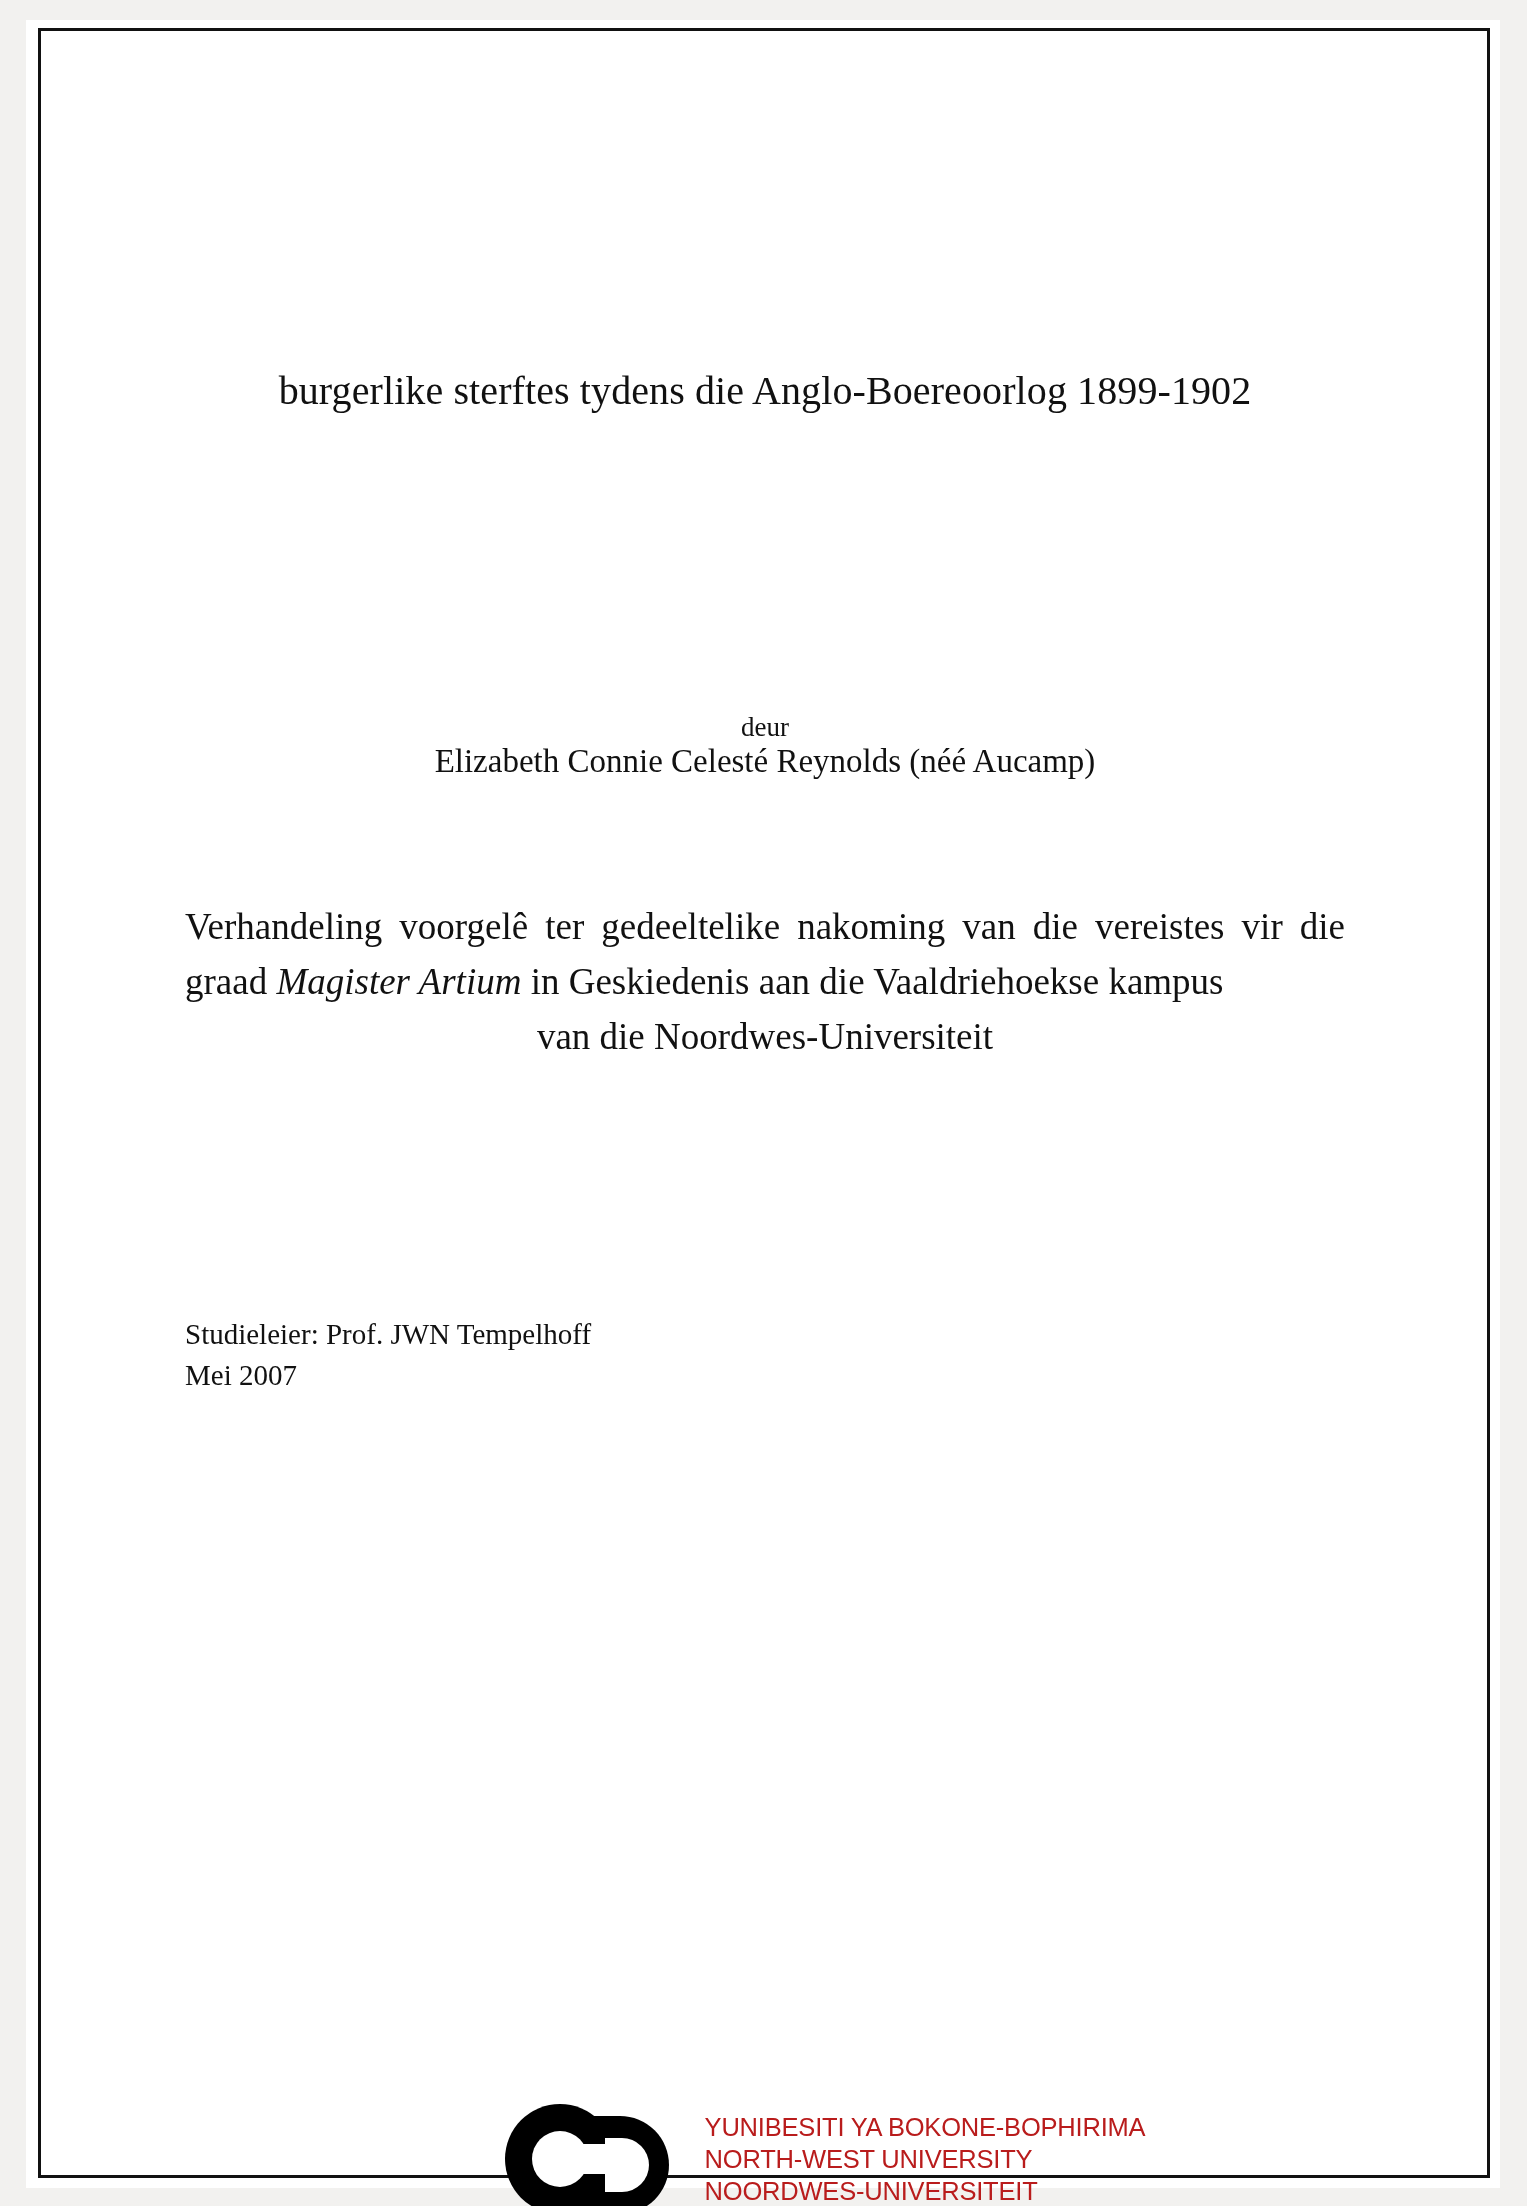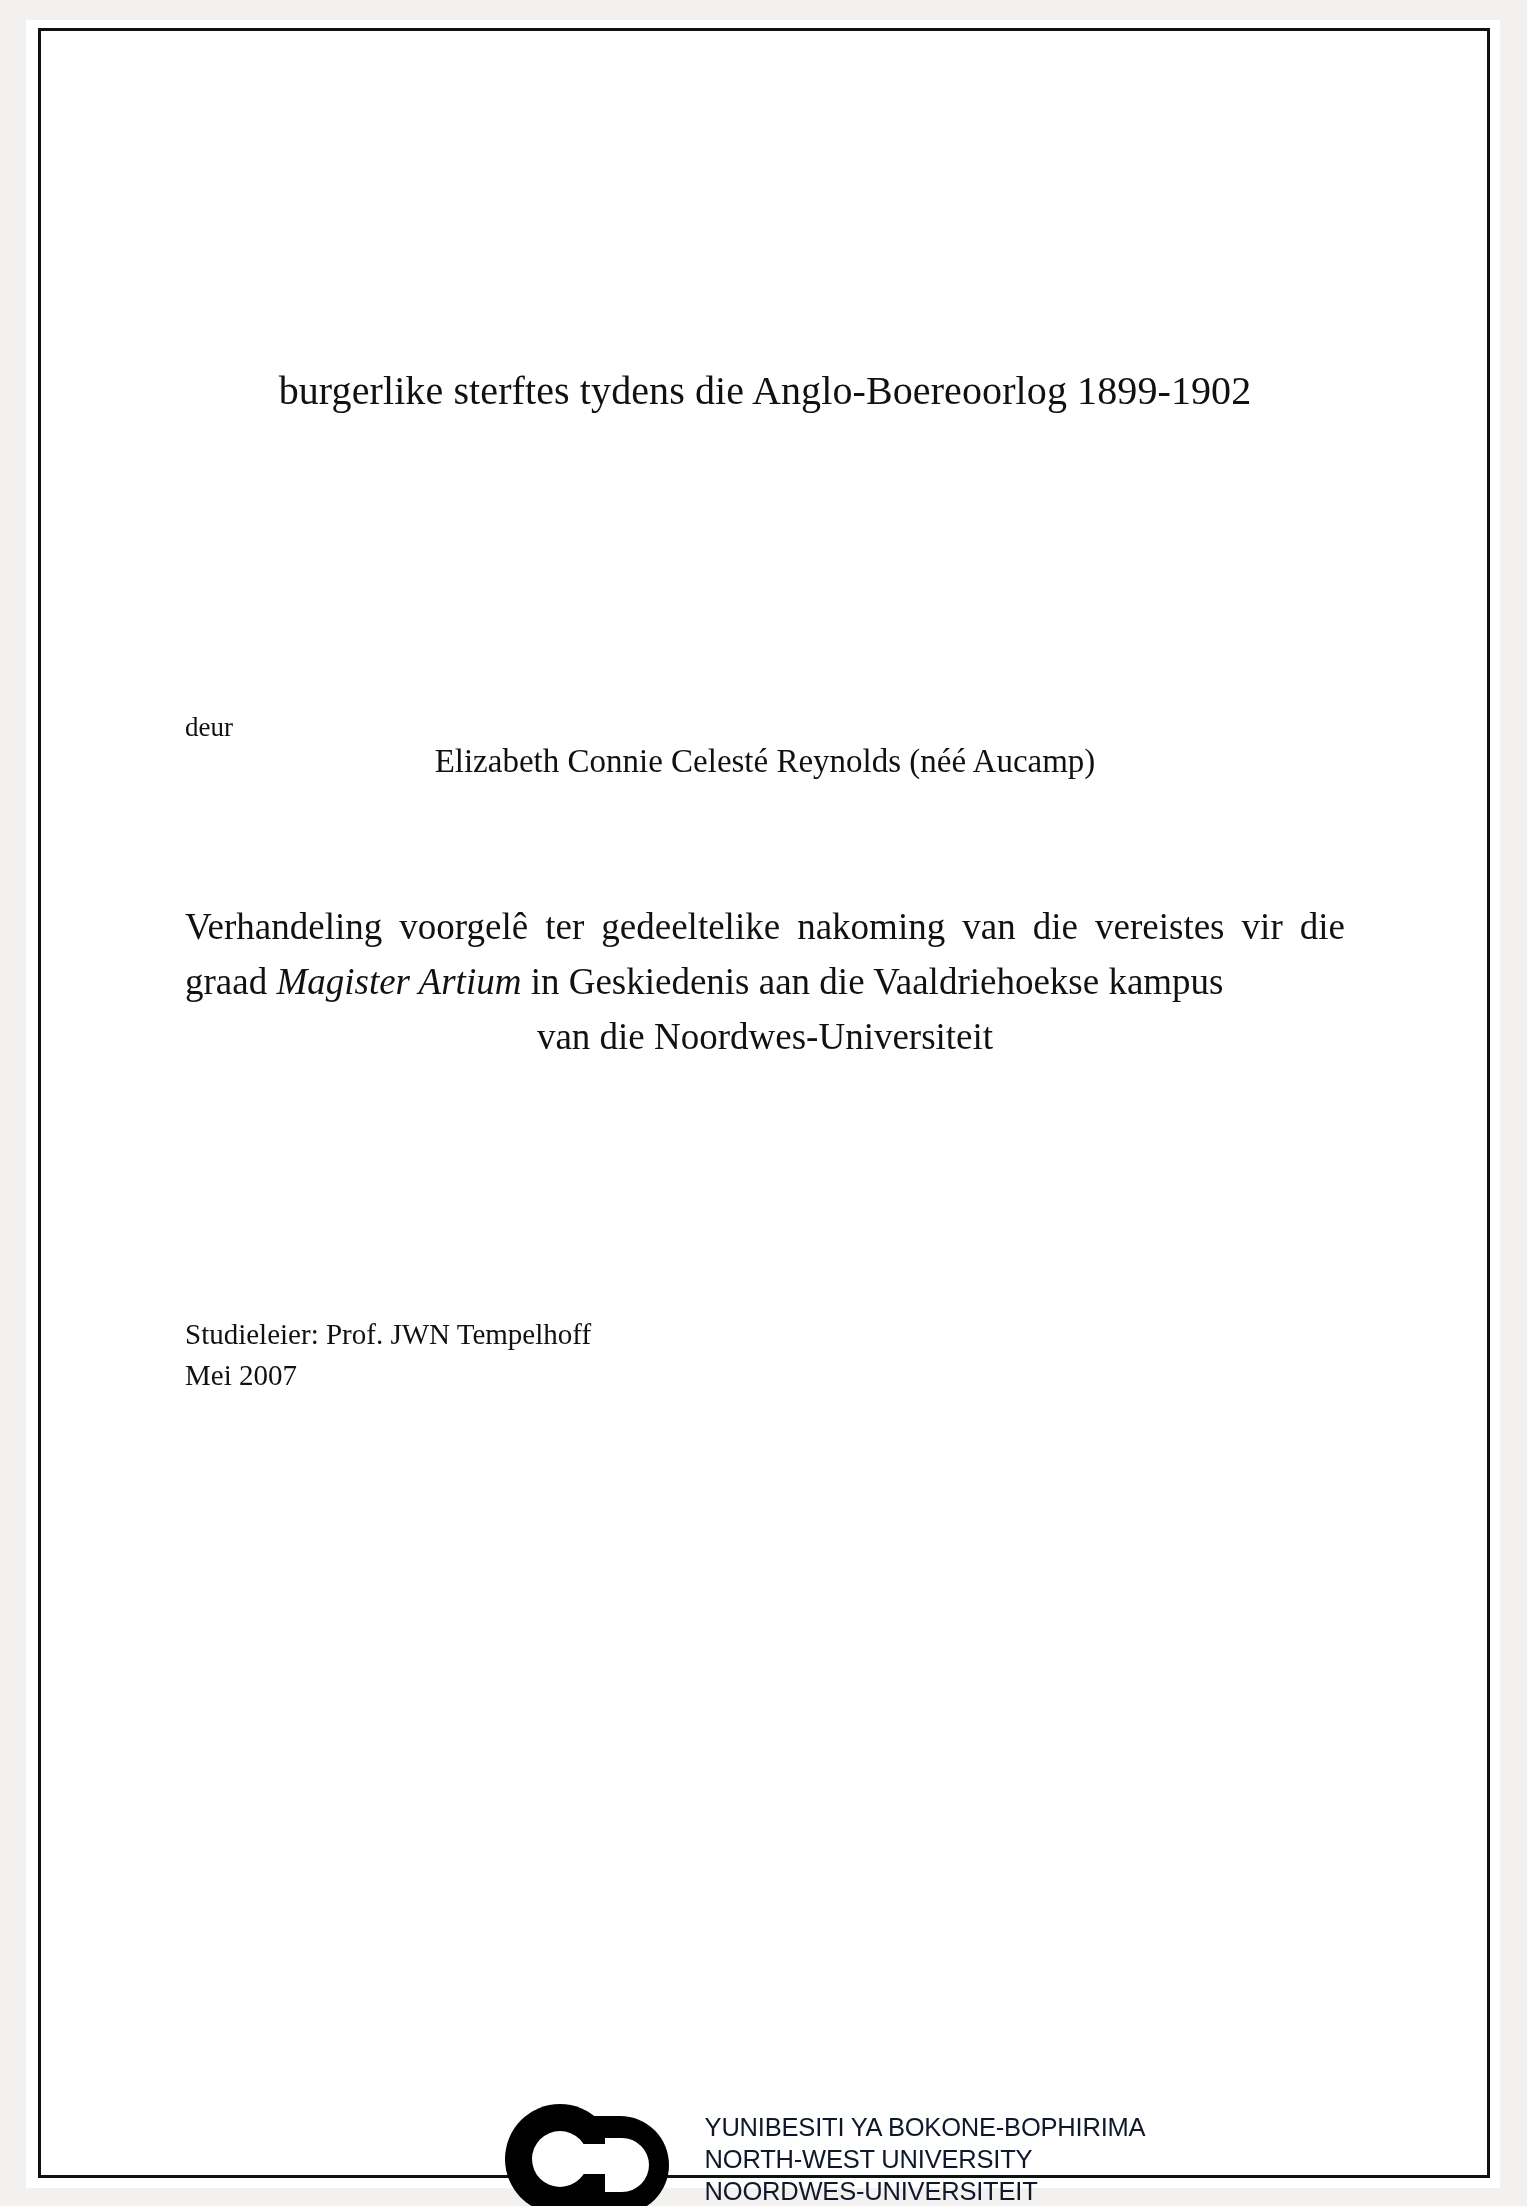--- a/index.html
+++ b/index.html
@@ -57,20 +57,21 @@
     line-height: 1.55;
     text-align: center;
     font-family: "Liberation Serif", serif;
     letter-spacing: 0.1px;
   }
   .title .line2 {
     display: block;
   }
   .deur {
     margin-top: 290px;
+    text-align: center;
     font-size: 27px;
   }
   .author {
     text-align: center;
     font-size: 33px;
   }
   .abstract {
     margin-top: 120px;
     font-size: 37px;
     line-height: 1.48;
@@ -160,21 +161,21 @@
     height: 54px;
     background: #ffffff;
     border-top-right-radius: 27px;
     border-bottom-right-radius: 27px;
   }
   .logo-text {
     font-family: "Liberation Sans", sans-serif;
     font-size: 25.5px;
     line-height: 1.26;
     letter-spacing: -0.2px;
-    color: #0f172a;
+    color: #b91c1c;
     font-weight: 400;
   }
   .logo-text div { white-space: nowrap; }
 </style>
 </head>
 <body>
 
 <div class="page">
   <div class="scan-bg"></div>
   <div class="paper"></div>

